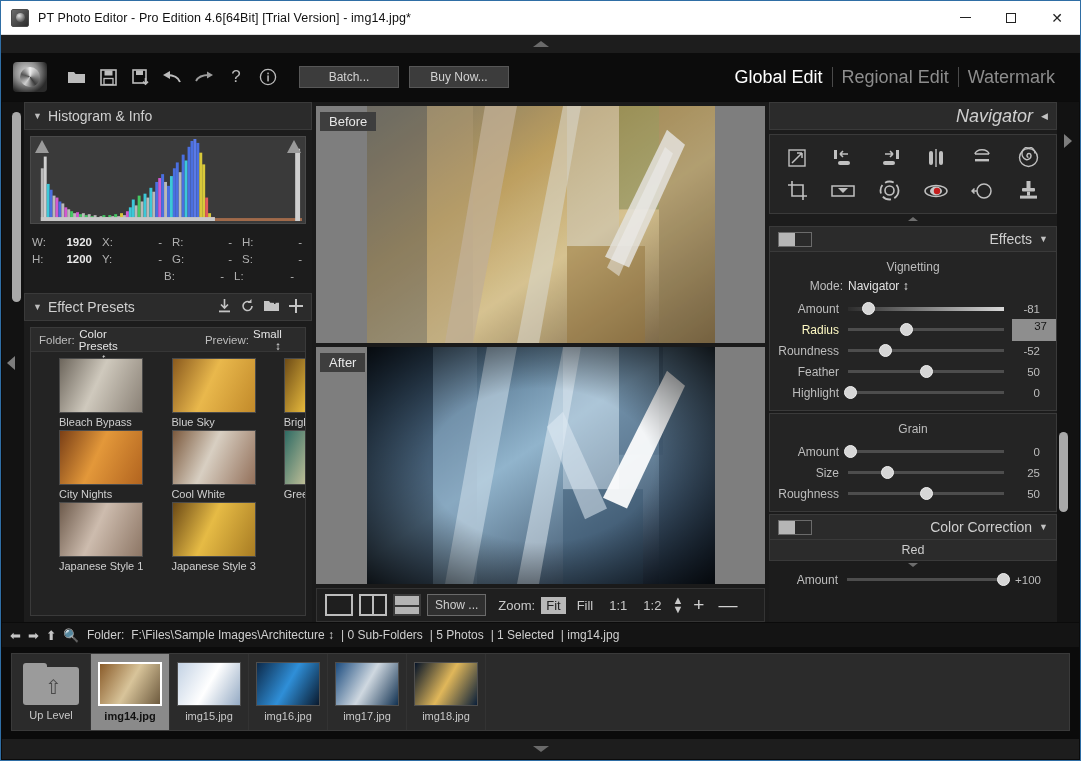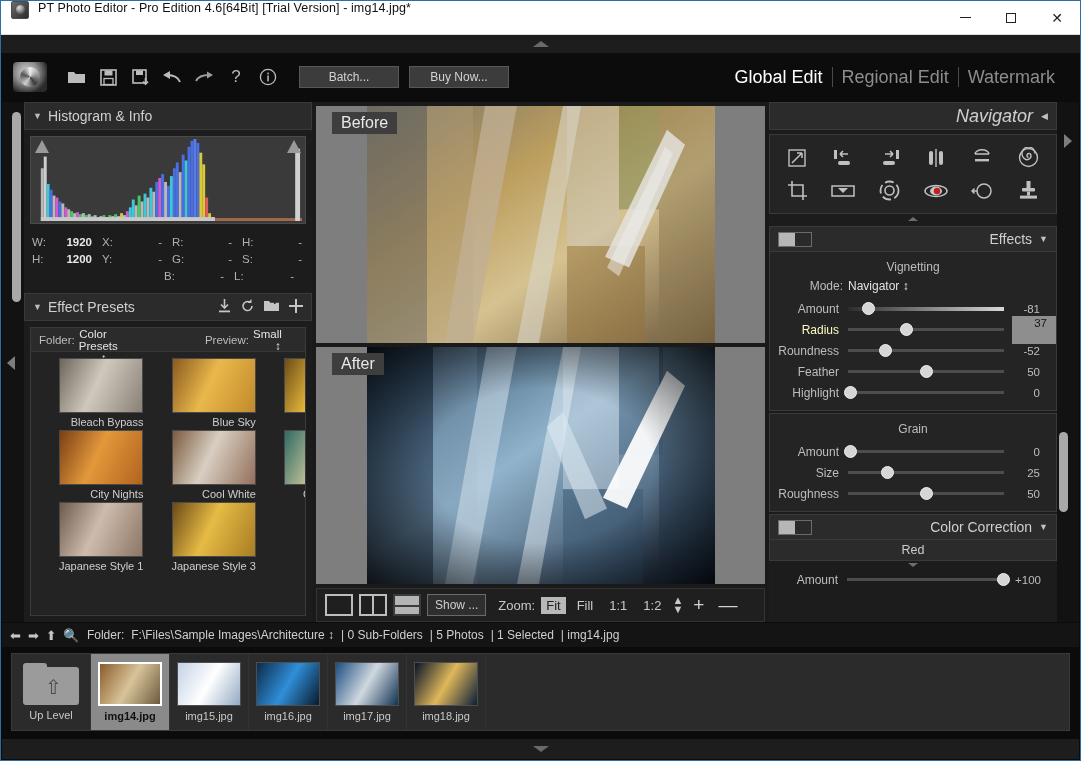--- a/index.html
+++ b/index.html
@@ -8,21 +8,21 @@
     font-family: "Liberation Sans", sans-serif;
     background:#1b1b1b;
     color:#c8c8c8;
     font-size:12px;
     -webkit-font-smoothing: antialiased;
   }
   #app { position:relative; width:1081px; height:761px; background:#0b0b0b;
          border:1px solid #2f6ea5; }
 
   
-  .titlebar { height:34px; background:#ffffff; display:flex; align-items:flex-start;
+  .titlebar { height:34px; background:#ffffff; display:flex; align-items:center;
               border-bottom:1px solid #dcdcdc; }
   .tb-icon { width:18px; height:18px; margin-left:10px; margin-right:9px;
              background:linear-gradient(135deg,#6c6c6c,#2b2b2b);
              border:1px solid #4b4b4b; border-radius:2px; position:relative;}
   .tb-icon:after { content:""; position:absolute; left:4px; top:3px; width:9px; height:9px;
             border-radius:50%; background:radial-gradient(circle at 35% 30%,#e2e2e2,#707070 60%,#333); }
   .tb-title { color:#111; font-size:12.5px; letter-spacing:.1px; }
   .tb-controls { margin-left:auto; display:flex; height:100%; }
   .tb-btn { width:46px; height:100%; display:flex; align-items:center; justify-content:center;
             color:#222; font-size:13px; }
@@ -88,30 +88,30 @@
   .ic .v { width:52px; text-align:right; padding-right:10px; color:#e9e9e9; font-weight:bold; }
   .ic .v.dim { font-weight:normal; color:#b6b6b6; }
 
   .presets-body { margin:6px; border:1px solid #3a3a3a; background:#232323; flex:1;
                   display:flex; flex-direction:column; overflow:hidden; }
   .presets-bar { height:24px; background:#2b2b2b; display:flex; align-items:center;
                  padding:0 8px; font-size:11.5px; color:#bdbdbd; border-bottom:1px solid #363636;}
   .presets-bar .val { color:#e4e4e4; margin-left:4px; }
   .presets-bar .sp { margin-left:auto; }
   .grid { display:grid; grid-template-columns:repeat(3,1fr); gap:2px 4px; padding:6px 4px; }
-  .cell { text-align:right;margin-left:24px; }
+  .cell { text-align:left;margin-left:24px; }
   .thumb { width:84px; height:55px; margin:0 auto; border:1px solid #4a4a4a; }
   .cell .nm { font-size:11px; color:#cfcfcf; margin-top:3px; white-space:nowrap; }
 
   
   .center { flex:1; background:#1a1a1a; display:flex; flex-direction:column; padding:4px 4px 0 4px;}
   .viewpane { flex:1; background:#7e7e7e; position:relative; margin-bottom:4px; overflow:hidden;
               display:flex; align-items:center; justify-content:center; }
-  .vlabel { position:absolute; left:16px; top:6px; background:#3e3e3e; color:#e8e8e8;
-            padding:2px 9px; font-size:16px; z-index:4; }
+  .vlabel { position:absolute; left:4px; top:6px; background:#3e3e3e; color:#e8e8e8;
+            padding:2px 9px; font-size:13px; z-index:4; }
   .photo { height:100%; width:348px; }
   .bottombar { height:34px; background:#1f1f1f; border:1px solid #343434; display:flex;
                align-items:center; padding:0 8px; gap:6px; }
   .layout-btn { width:28px; height:22px; border:2px solid #bdbdbd; background:transparent; }
   .layout-btn.two { display:flex; } .layout-btn.two i { flex:1; border-right:2px solid #bdbdbd; }
   .layout-btn.two i:last-child{border-right:none;}
   .layout-btn.split { background:#b4b4b4; border-color:#3a3a3a; position:relative; }
   .layout-btn.split:after{content:"";position:absolute;left:0;right:0;top:50%;height:2px;background:#3a3a3a;}
   .showbtn { height:22px; padding:0 7px; background:#2f2f2f; border:1px solid #6a6a6a;
              color:#cfcfcf; font-size:12px; display:flex; align-items:center; }
@@ -148,21 +148,21 @@
   .mode-row .lbl { width:78px; text-align:right; color:#bdbdbd; padding-right:5px; }
   .mode-row .sel { color:#e2e2e2; }
   .srow { display:flex; align-items:center; height:21px; font-size:12px; }
   .srow .lbl { width:78px; text-align:right; color:#bdbdbd; padding-right:9px; }
   .srow .lbl.hot { color:#fef9c3; font-weight:normal; }
   .track { position:relative; height:3px; background:#4d4d4d; flex:1; margin-right:8px; }
   .track.grad { background:linear-gradient(to right,#2c2c2c,#d8d8d8); height:4px; }
   .knob { position:absolute; width:13px; height:13px; border-radius:50%; background:#d6d6d6;
           top:-5px; margin-left:-6px; border:1px solid #efefef; }
   .val { width:44px; text-align:right; padding-right:16px; color:#bdbdbd; font-size:11.5px; }
-  .val.box { background:#8e8e8e; color:#151515; padding:1px 9px 15px 0; }
+  .val.box { background:#8e8e8e; color:#151515; padding:1px 9px 9px 0; }
 
   .red-bar { background:#2b2b2b; border:1px solid #3a3a3a; border-top:none; text-align:center;
              color:#cdcdcd; font-size:12.5px; padding:3px 0; }
   .tri-sm-d { width:0;height:0;border-left:5px solid transparent;border-right:5px solid transparent;
               border-top:4px solid #6d6d6d; margin:2px auto 2px auto; }
   .rp-bottom { margin-top:auto; display:flex; gap:8px; padding:0 2px 4px 2px; }
   .big-btn { flex:1; height:28px; background:#313131; border:1px solid #525252; color:#c9c9c9;
              font-size:14px; display:flex; align-items:center; justify-content:center; }
 
   

